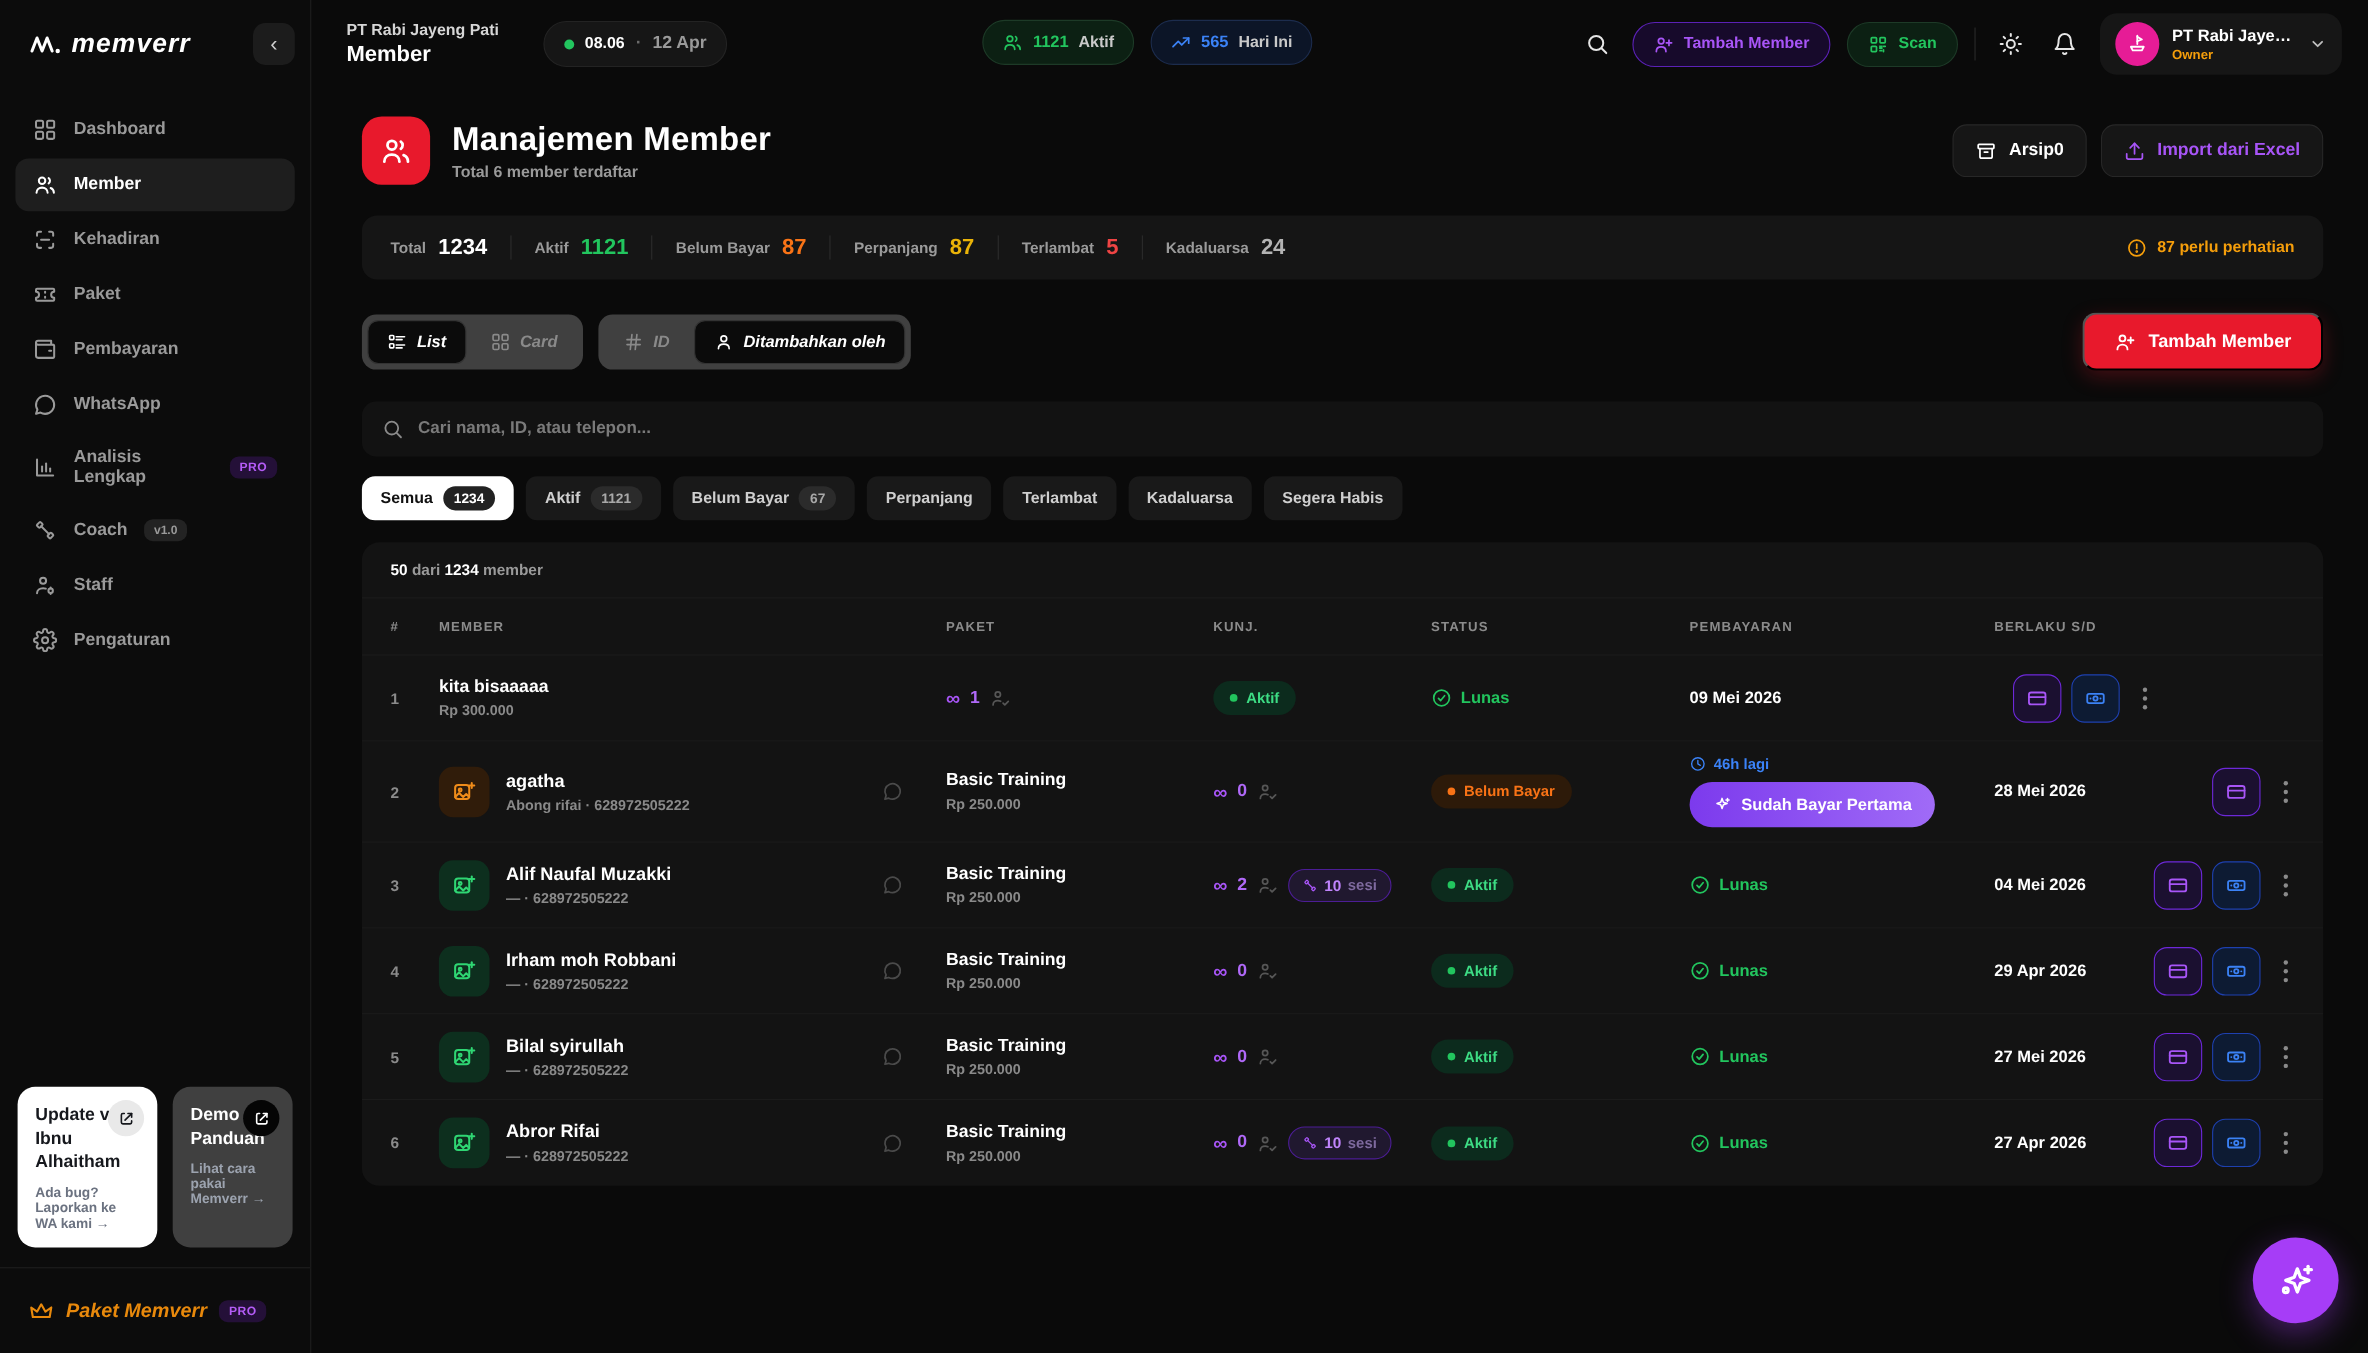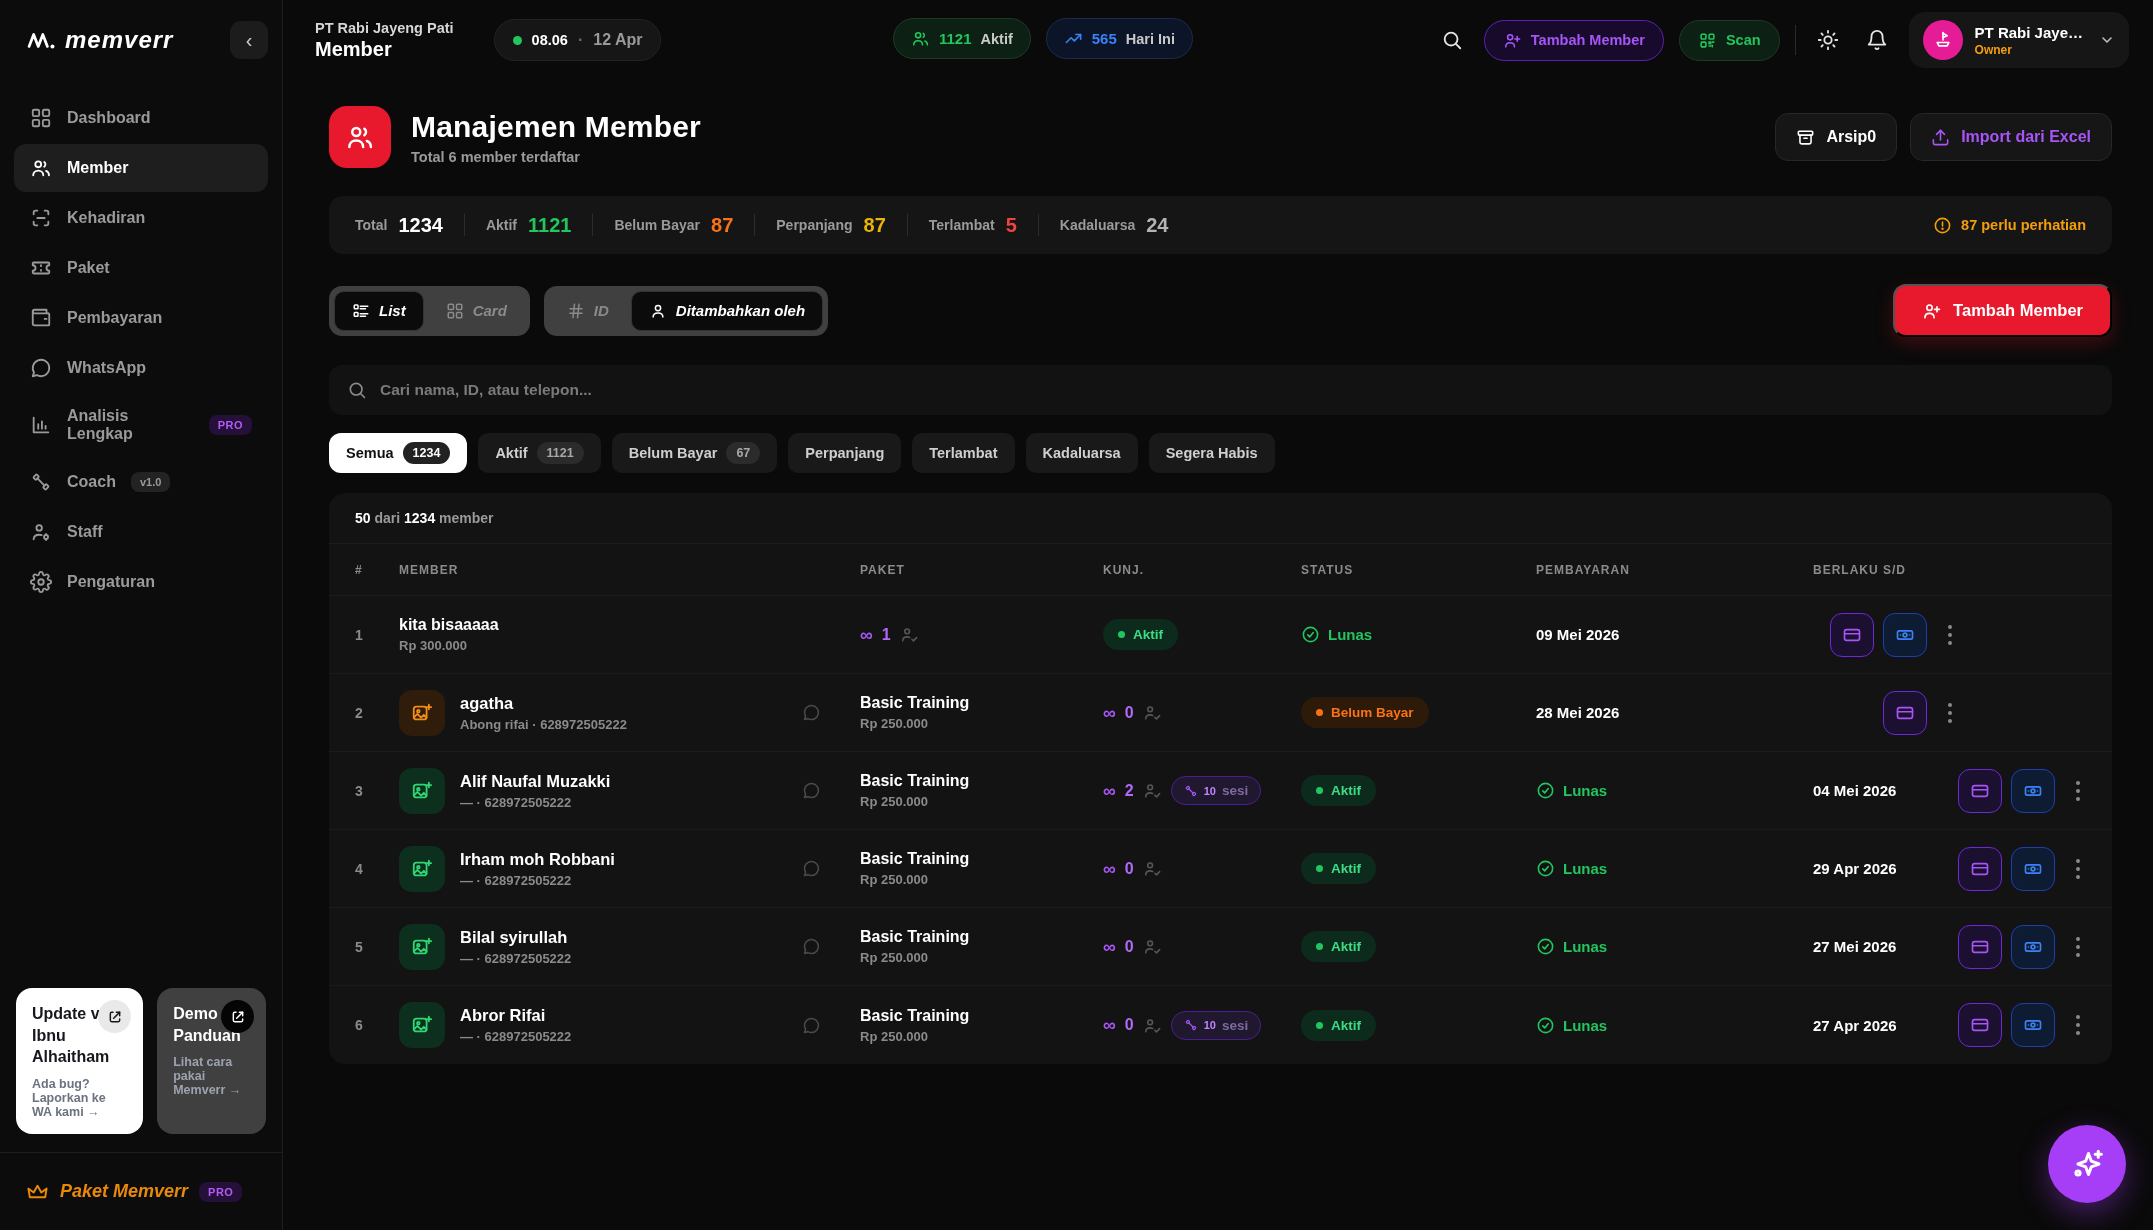--- a/index.html
+++ b/index.html
@@ -117,21 +117,21 @@
   .m-name { font-size:16.5px; font-weight:800; }
   .m-sub { font-size:13px; font-weight:600; color:#8a8a8a; margin-top:4px; }
   .chat-ic { margin-left:auto; margin-right:38px; color:#4a4a4a; }
   .p-name { font-size:16px; font-weight:800; }
   .p-price { font-size:13px; font-weight:600; color:#8a8a8a; margin-top:4px; }
   .kunj-cell { display:flex; align-items:center; gap:9px; }
   .inf { color:#a855f7; font-size:18px; font-weight:800; line-height:1; }
   .kunj-n { color:#b069f8; font-size:16px; font-weight:800; }
   .pcheck { color:#565656; }
   .sesi-pill { display:flex; align-items:center; gap:6px; border:1px solid #4c1d95; background:rgba(124,58,237,.13); border-radius:999px; padding:6px 12px; }
-  .sesi-pill .sn { color:#c084fc; font-size:11px; font-weight:800; }
+  .sesi-pill .sn { color:#c084fc; font-size:14px; font-weight:800; }
   .sesi-pill .sw { color:#7e6a9e; font-size:13.5px; font-weight:700; }
   .status-pill { display:inline-flex; align-items:center; gap:8px; border-radius:999px; padding:8px 15px; font-size:13.5px; font-weight:800; }
   .status-pill .dot { width:7px; height:7px; border-radius:50%; }
   .status-pill.st-active { background:#0c2b1d; color:#3ddc84; }
   .status-pill.st-active .dot { background:#22c55e; }
   .status-pill.st-unpaid { background:#2d1a09; color:#f97316; }
   .status-pill.st-unpaid .dot { background:#f97316; }
   .pay-ok { display:flex; align-items:center; gap:8px; color:#22c55e; font-size:15px; font-weight:800; }
   .pay-note { display:flex; align-items:center; gap:7px; color:#3b82f6; font-size:13.5px; font-weight:800; }
   .pay-btn { margin-top:9px; display:inline-flex; align-items:center; gap:9px; border:none; cursor:pointer; border-radius:999px; padding:12px 21px; background:linear-gradient(90deg,#7c3aed,#a06bf7); color:#fff; font-size:15px; font-weight:800; font-family:"Liberation Sans",sans-serif; }
@@ -748,20 +748,42 @@
                   </svg>
                 </span>
 
               </div>
               <div>
                 <span class="status-pill st-unpaid">
                   <span class="dot"></span>
                   <span>Belum Bayar</span>
                 </span>
               </div>
+              <div>
+                
+                <div class="pay-note">
+                  <span>
+                    <svg width="15" height="15" viewBox="0 0 24 24" fill="none" stroke="currentColor" stroke-width="2" stroke-linecap="round">
+                      <circle cx="12" cy="12" r="9"></circle>
+                      <polyline points="12 7 12 12 15.5 14"></polyline>
+                    </svg>
+                  </span>
+                  <span>46h lagi</span>
+                </div>
+                <button class="pay-btn">
+                  <span>
+                    <svg width="17" height="17" viewBox="0 0 24 24" fill="none" stroke="#fff" stroke-width="2" stroke-linecap="round" stroke-linejoin="round">
+                      <path d="M12 4l1.7 4.8L18.5 10.5l-4.8 1.7L12 17l-1.7-4.8L5.5 10.5l4.8-1.7z"></path>
+                      <line x1="19" y1="4" x2="19" y2="8"></line>
+                      <line x1="17" y1="6" x2="21" y2="6"></line>
+                    </svg>
+                  </span>
+                  <span>Sudah Bayar Pertama</span>
+                </button>
+              </div>
               <div class="valid-date">28 Mei 2026</div>
               <div class="actions-cell">
                 <div class="act-btn purple">
                   <span>
                     <svg width="20" height="20" viewBox="0 0 24 24" fill="none" stroke="currentColor" stroke-width="2" stroke-linecap="round">
                       <rect x="3" y="5.5" width="18" height="13" rx="2.5"></rect>
                       <line x1="3" y1="10.5" x2="21" y2="10.5"></line>
                     </svg>
                   </span>
                 </div>

